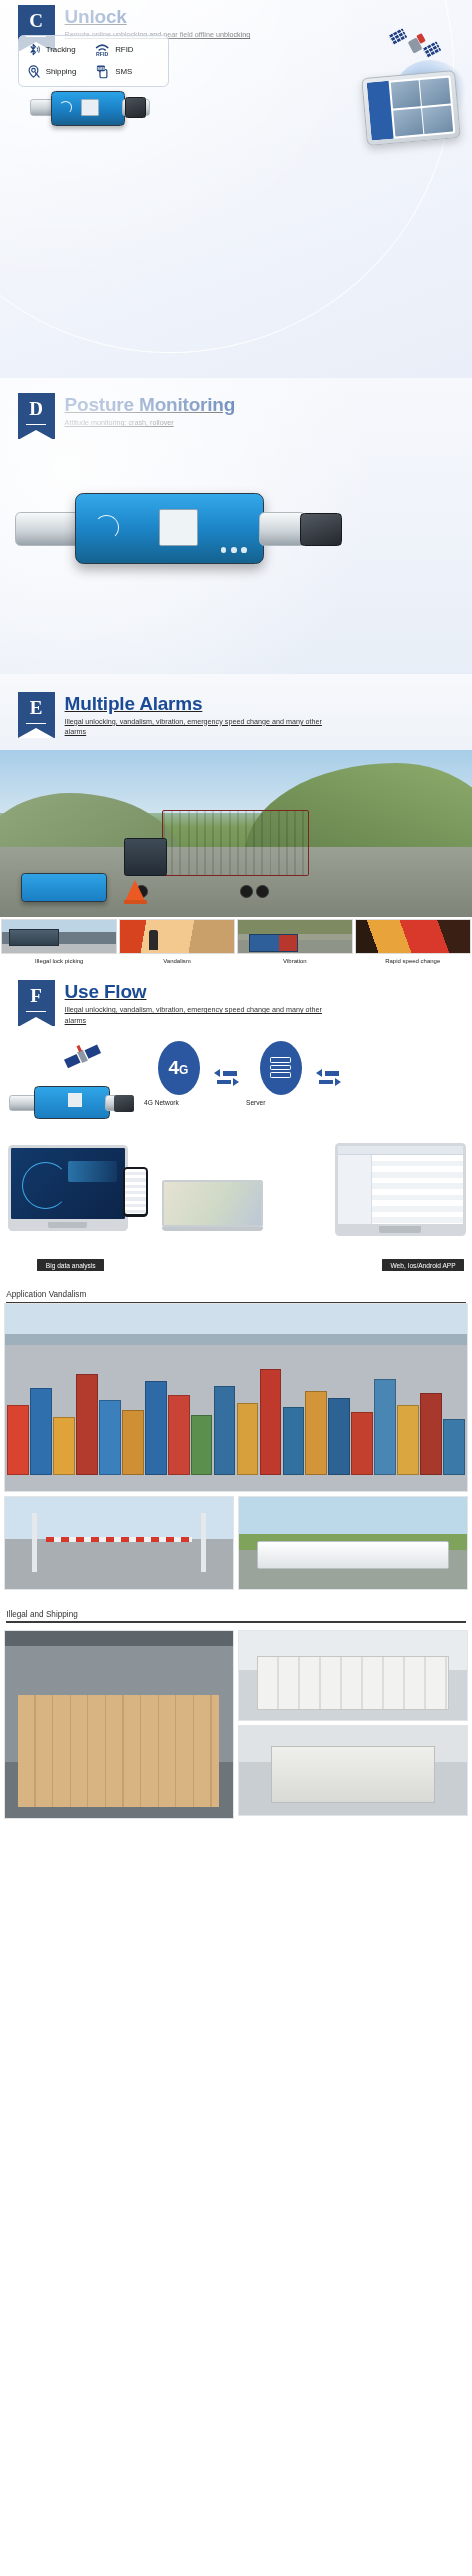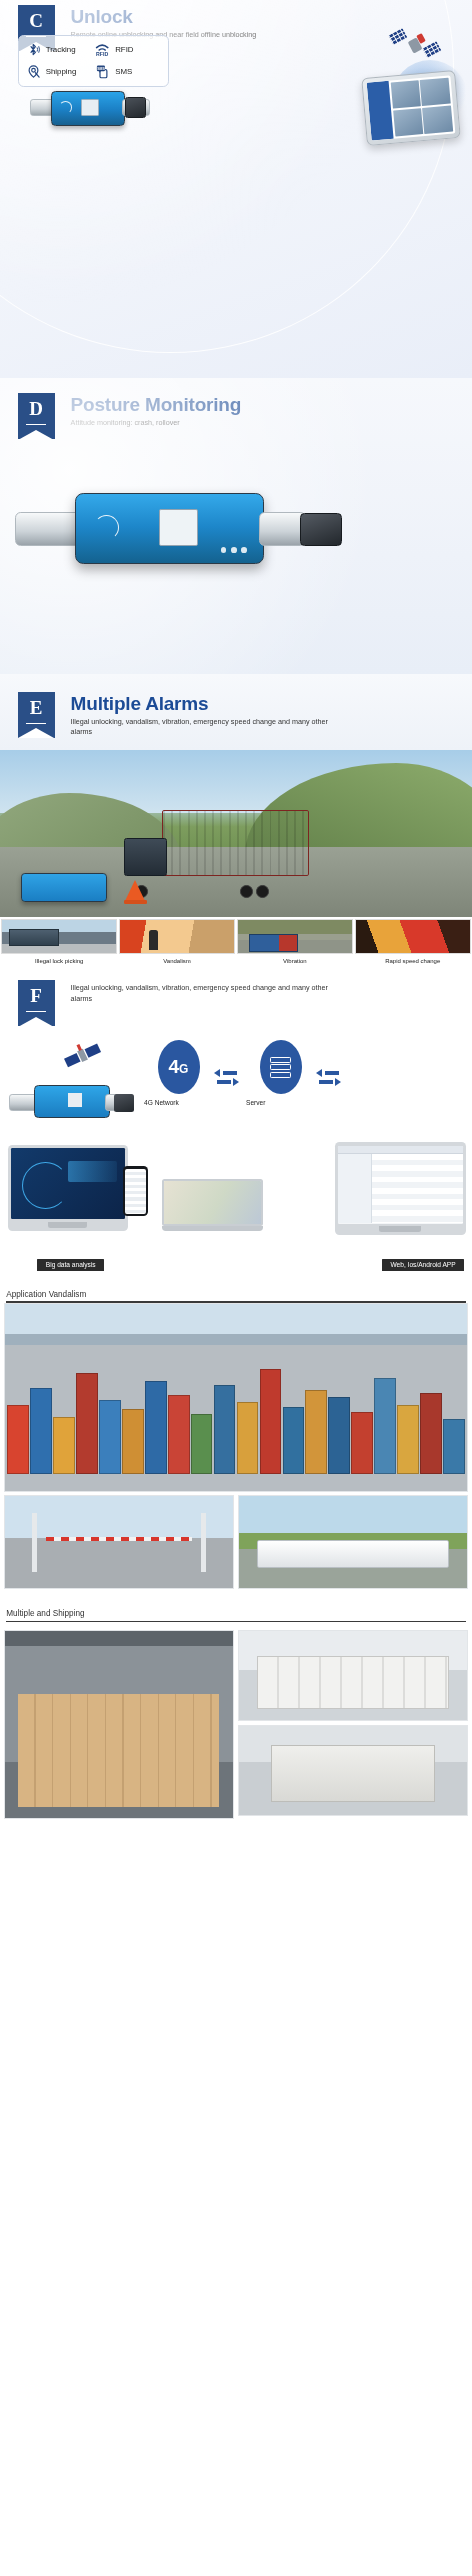--- a/index.html
+++ b/index.html
@@ -19,21 +19,21 @@
   }
   .badge::after {
     content:""; position:absolute; left:0; bottom:-0.6px; width:0; height:0;
     border-left:18px solid transparent; border-right:18px solid transparent;
     border-bottom:10px solid #fff;
   }
   .badge .bline {
     display:block; width:20px; height:1.3px; background:#fff;
     margin:5.7px auto 0;
   }
-  .sec-text { padding-left:16px; padding-top:1.3px; }
+  .sec-text { padding-left:10px; padding-top:1.3px;text-decoration:underline; }
   .sec-title {
     font-size:19px; font-weight:bold; color:#1c4b96; line-height:1.15;
     letter-spacing:-0.2px;
   }
   .sec-sub { font-size:7.2px; color:#333; line-height:1.5; margin-top:1.9px; max-width:271px; }
 
   
   #sec-unlock {
     position:relative; height:378px;
     background:linear-gradient(160deg,#fdfdff 0%,#f2f5fb 45%,#e9eef8 100%);
@@ -493,20 +493,21 @@
   </div>
 </section>
 
 <section id="sec-flow">
   <div class="sec-head">
     <div class="badge">
       <span>F</span>
       <span class="bline"></span>
     </div>
     <div class="sec-text">
+      <div class="sec-title">Use Flow</div>
       <div class="sec-sub">Illegal unlocking, vandalism, vibration, emergency speed change and many other alarms</div>
     </div>
   </div>
 
   <div class="flow-row">
     <div class="flow-sat">
       <svg width="44" height="37" viewBox="0 0 70 58">
         <g transform="rotate(-25 35 29)">
           <rect x="6" y="16" width="22" height="15" fill="#1f3f86"></rect>
           <rect x="42" y="16" width="22" height="15" fill="#1f3f86"></rect>
@@ -621,21 +622,21 @@
       </div>
       <div class="ph truckgreen">
         <div class="tr"></div>
       </div>
     </div>
   </div>
 </section>
 
 <section style="margin-top:20px;">
   <div class="plain-head">
-    <div class="plain-title">Multiple and Shipping</div>
+    <div class="plain-title">Illegal and Shipping</div>
     <div class="plain-rule"></div>
   </div>
 
   <div class="pack-grid" style="margin-top:7.6px;">
     <div class="pk pk-cont">
       <div class="boxes"></div>
     </div>
     <div>
       <div class="pk pk-wh">
         <div class="pal"></div>

